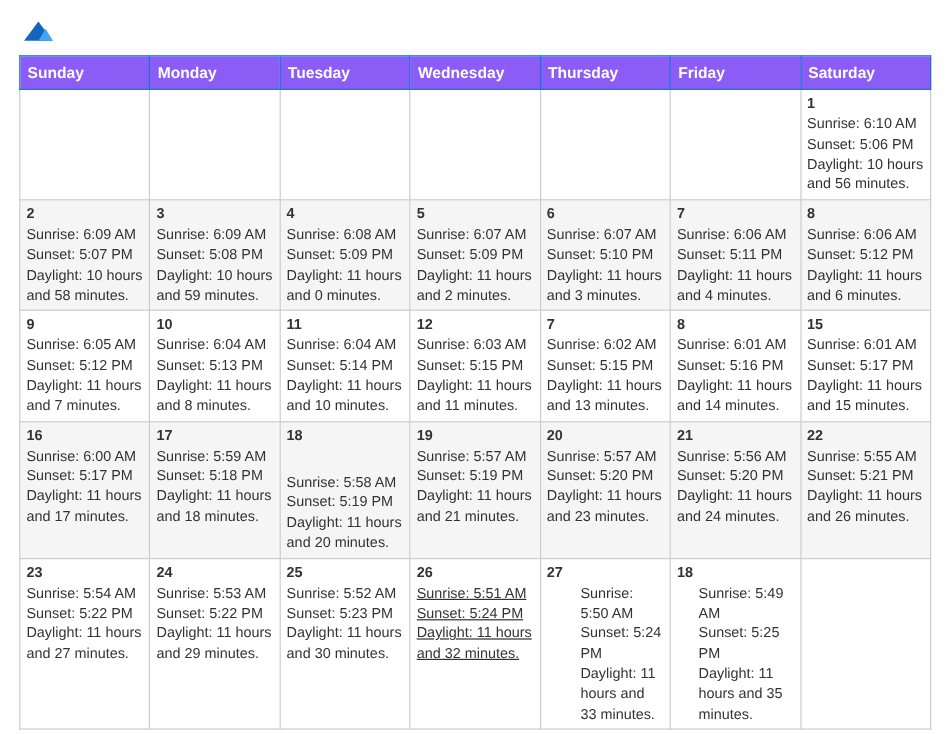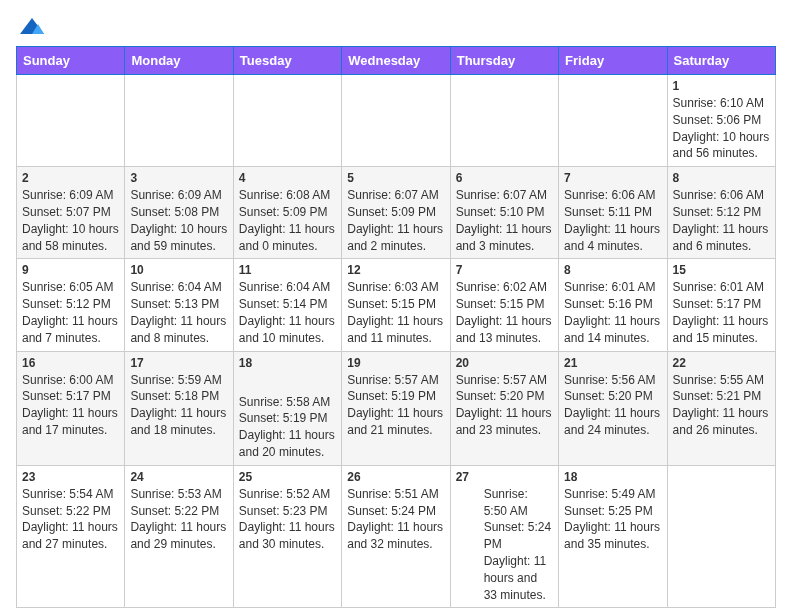--- a/index.html
+++ b/index.html
@@ -278,32 +278,32 @@
 Daylight: 11 hours and 29 minutes.</div>
         </td>
         <td>
           <div class="day-number">25</div>
           <div class="day-info" style="white-space: pre-line;">Sunrise: 5:52 AM
 Sunset: 5:23 PM
 Daylight: 11 hours and 30 minutes.</div>
         </td>
         <td>
           <div class="day-number">26</div>
-          <div class="day-info" style="white-space: pre-line;">Sunrise: 5:51 AM
+          <div class="day-info" style="white-space: pre-line; text-decoration: underline;">Sunrise: 5:51 AM
 Sunset: 5:24 PM
 Daylight: 11 hours and 32 minutes.</div>
         </td>
         <td>
           <div class="day-number">27</div>
           <div class="day-info" style="white-space: pre-line; margin-left: 28px;">Sunrise: 5:50 AM
 Sunset: 5:24 PM
 Daylight: 11 hours and 33 minutes.</div>
         </td>
         <td>
           <div class="day-number">18</div>
-          <div class="day-info" style="white-space: pre-line;">Sunrise: 5:49 AM
+          <div class="day-info" style="white-space: pre-line; margin-left: 18px;">Sunrise: 5:49 AM
 Sunset: 5:25 PM
 Daylight: 11 hours and 35 minutes.</div>
         </td>
         <td class="empty"></td>
       </tr>
     </tbody>
 </table>
 
 </body></html>

